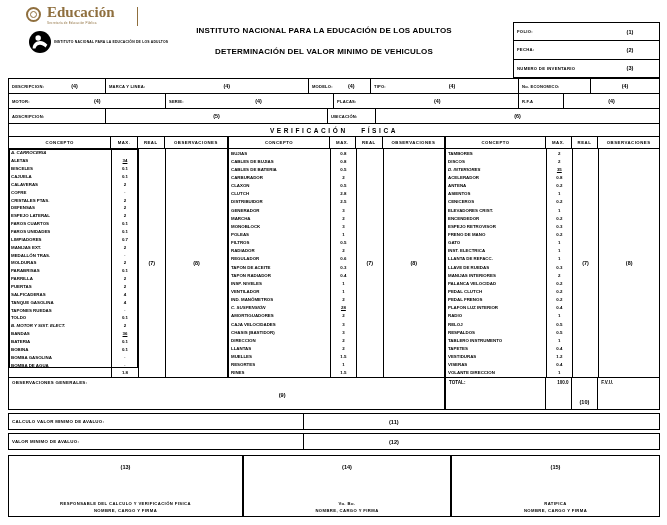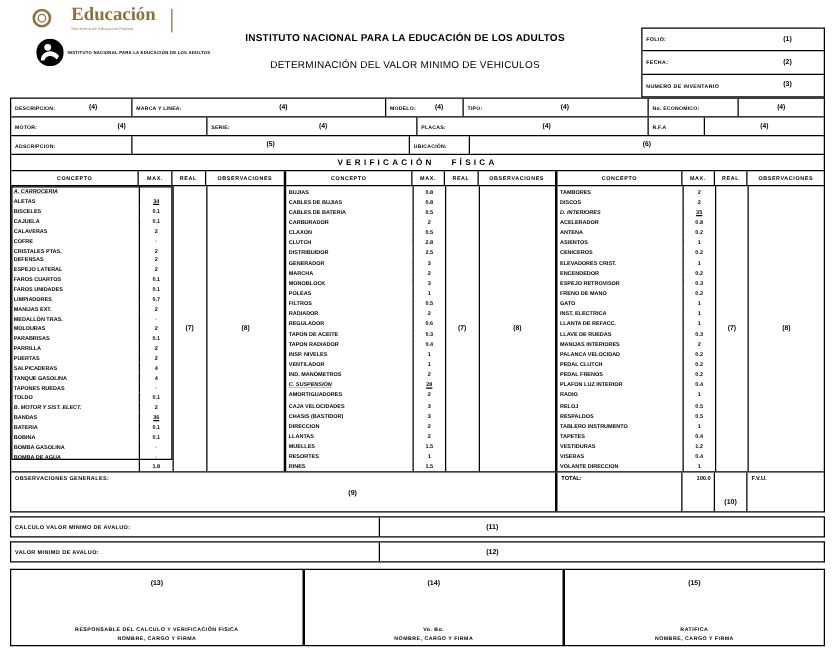--- a/index.html
+++ b/index.html
@@ -1,36 +1,36 @@
 <!DOCTYPE html>
 <html style="--gold: #8f6f3e;"><head>
 <meta charset="utf-8">
 <style>
   * { margin:0; padding:0; box-sizing:border-box; }
   html,body { background:#fff; }
   .page { position:relative; width:667px; height:525px; background:#fff;
           font-family:"Liberation Sans", sans-serif; color:#000; overflow:hidden; }
 
   
-  .sep-logo { position:absolute; left:26px; top:5px; display:flex; align-items:flex-start; gap:16px; }
+  .sep-logo { position:absolute; left:26px; top:5px; display:flex; align-items:flex-start; gap:6px; }
   .sep-seal { width:15px; height:15px; border:2px solid var(--gold,#8f6f3e); border-radius:50%;
               position:relative; margin-top:2px; }
   .sep-seal::after { content:""; position:absolute; inset:2px; border:1px solid var(--gold,#8f6f3e); border-radius:50%; }
   .sep-word { font-family:"Liberation Serif", serif; font-weight:bold; font-size:15px;
               color:var(--gold,#8f6f3e); line-height:1; }
   .sep-sub  { font-size:3px; color:var(--gold,#8f6f3e); margin-top:1px; letter-spacing:.2px; }
   .hdr-divider { position:absolute; left:137px; top:7px; width:1px; height:19px; background:var(--gold,#8f6f3e); }
 
   .inea-logo { position:absolute; left:29px; top:31px; display:flex; align-items:center; gap:3px; }
   .inea-circle { width:22px; height:22px; flex:0 0 22px; }
   .inea-lines { font-size:3.4px; font-weight:bold; line-height:1.25; letter-spacing:.2px; }
 
   .titles { position:absolute; left:140px; top:26px; width:368px; text-align:center; }
   .title1 { font-size:8px; font-weight:bold; letter-spacing:.2px; }
-  .title2 { font-size:8px; font-weight:normal; margin-top:12px; letter-spacing:.2px; }
+  .title2 { font-size:8px; font-weight:bold; margin-top:12px; letter-spacing:.2px; }
 
   .info-box { position:absolute; left:513px; top:22px; width:147px; height:56px; border:1.5px solid #000; display:flex; flex-direction:column; }
   .info-row { flex:1; display:flex; align-items:center; border-bottom:1px solid #000; }
   .info-row:last-child { border-bottom:none; }
   .info-lab { flex:1; font-size:4.2px; font-weight:bold; padding-left:3px; letter-spacing:.3px; line-height:1.3; }
   .info-val { width:58px; text-align:center; font-size:5.6px; font-weight:bold; }
 
   
   .grid { position:absolute; left:8px; top:78px; width:652px; height:332px; border:1.5px solid #000; display:flex; flex-direction:column; }
   .vrow { display:flex; height:15px; border-bottom:1px solid #000; }

